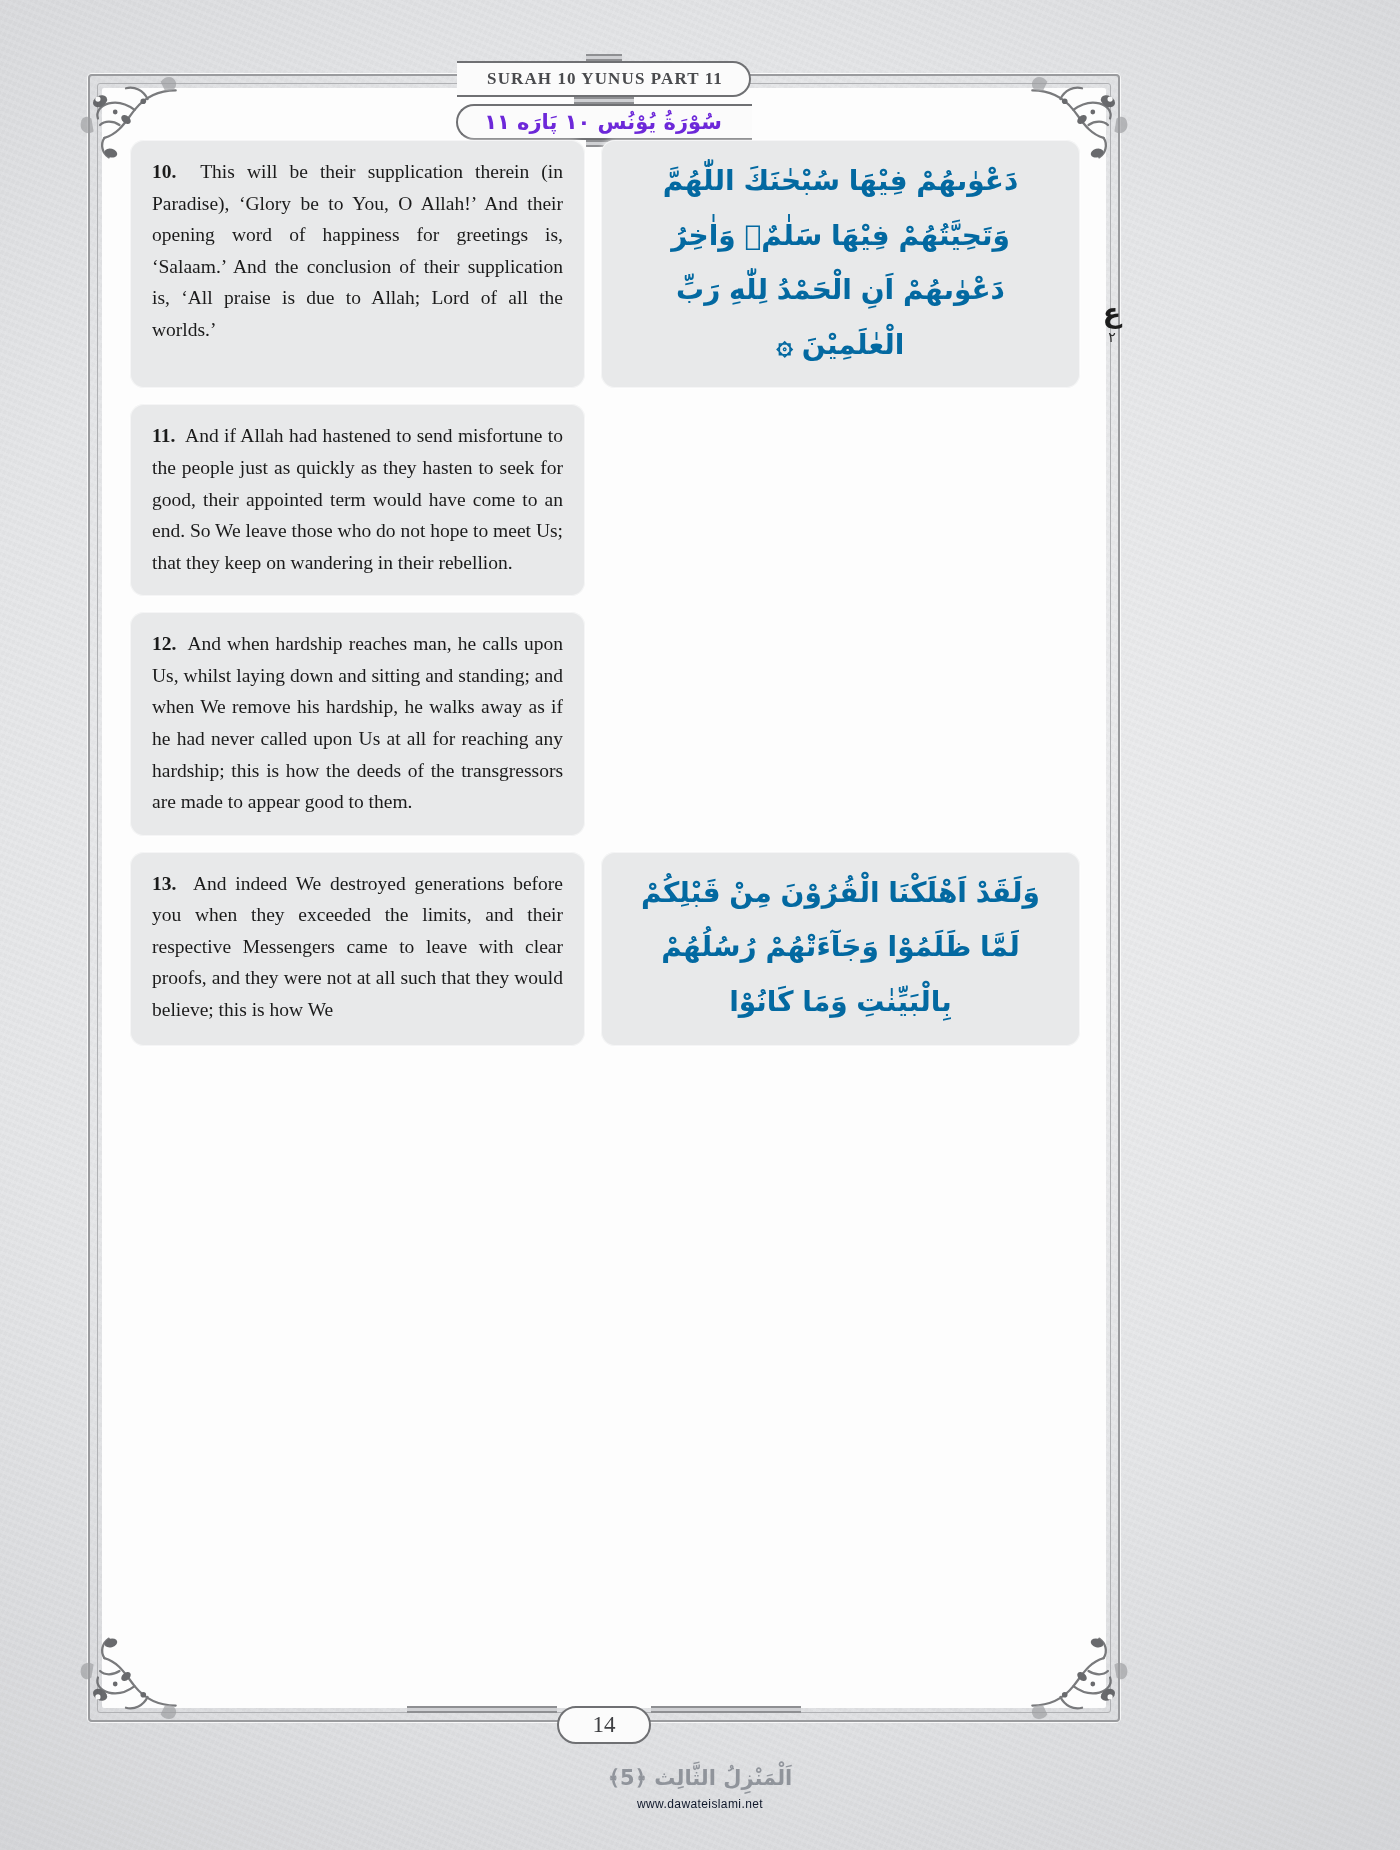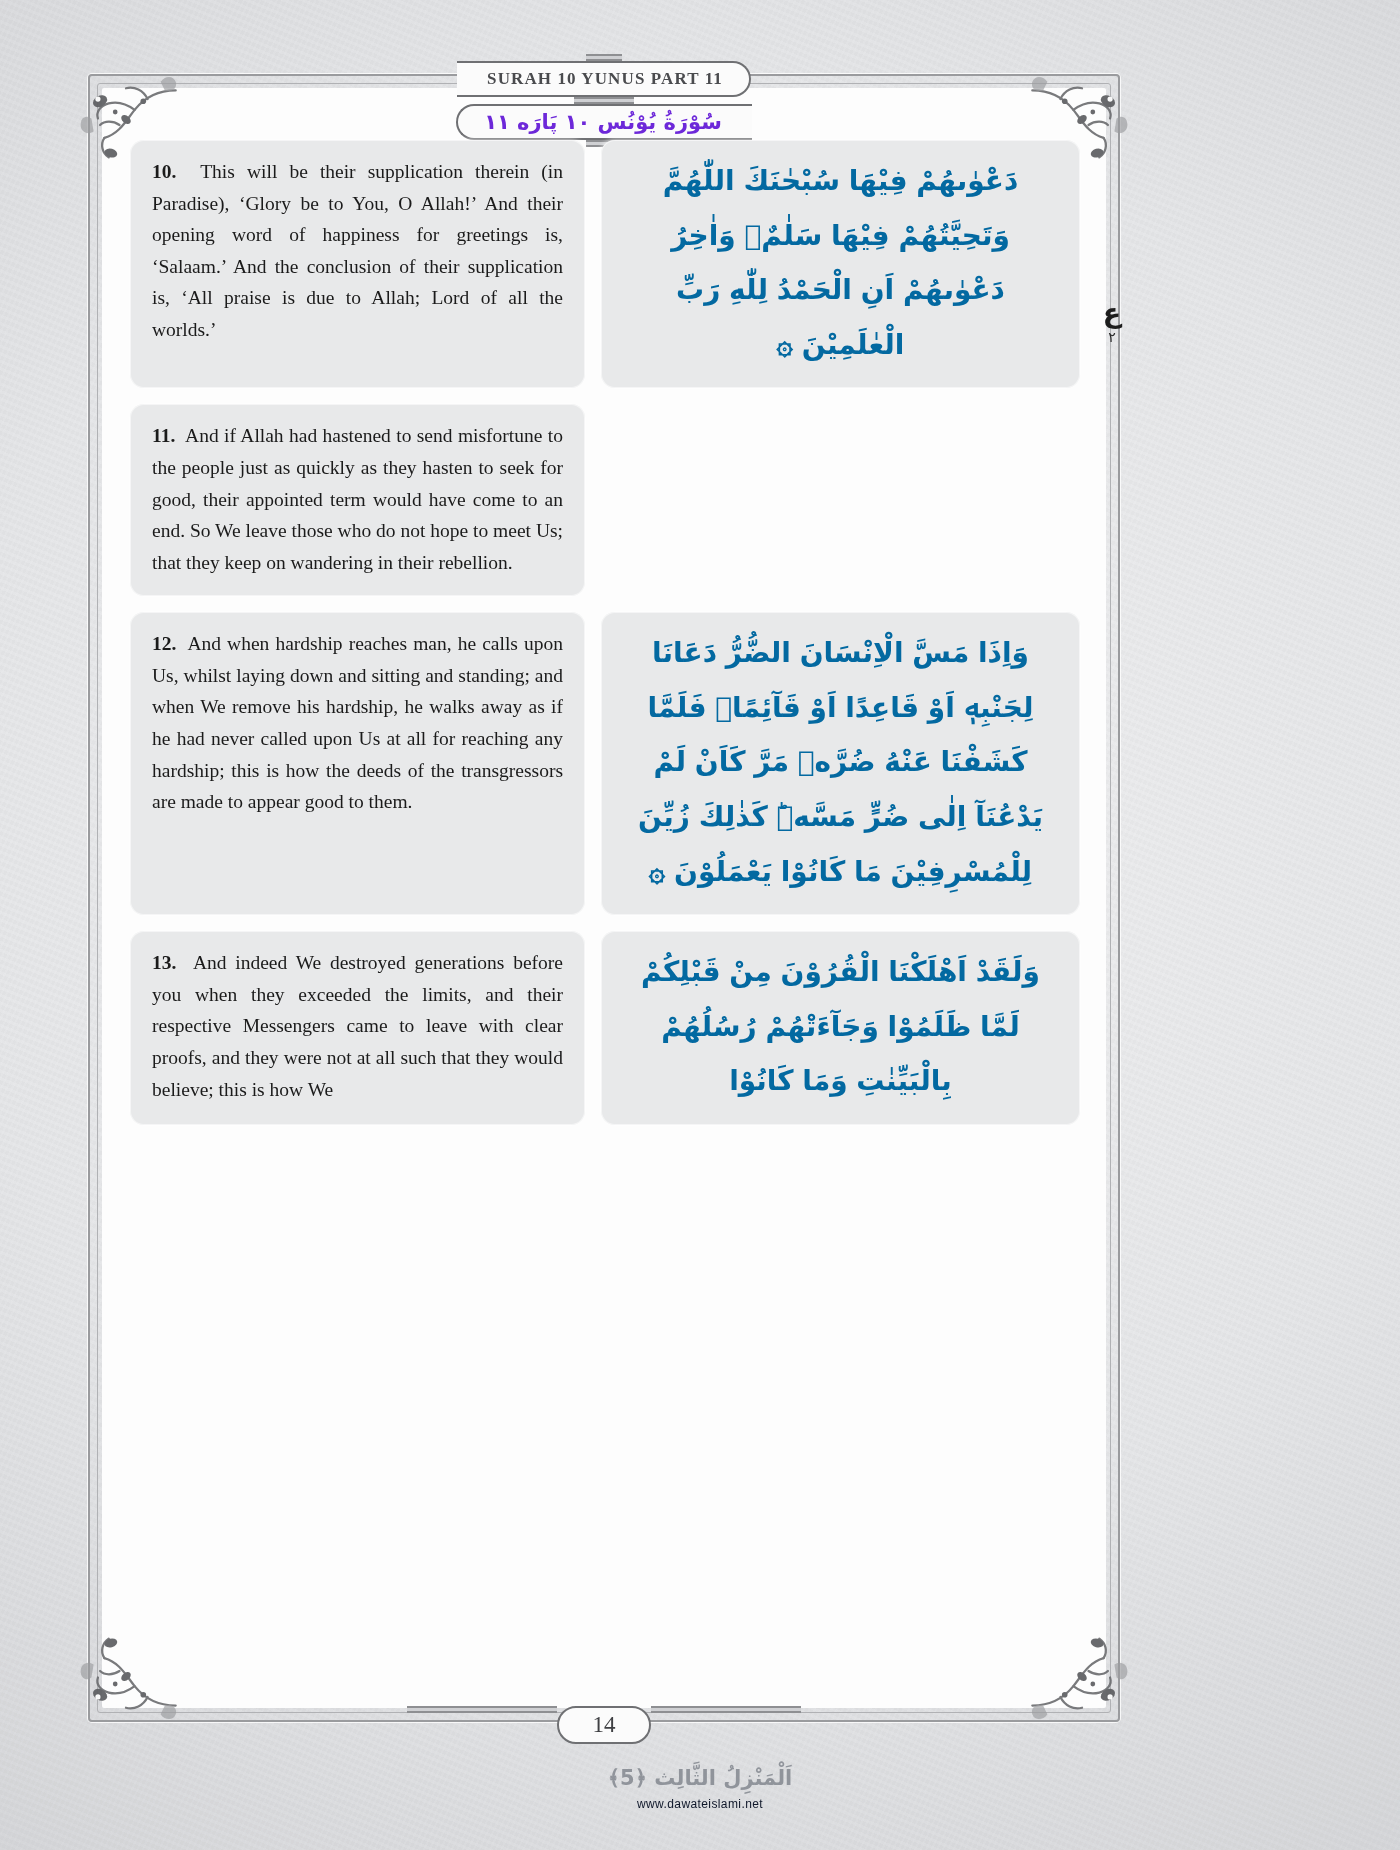--- a/index.html
+++ b/index.html
@@ -406,23 +406,20 @@
   <div class="verse-row">
     <div class="panel panel-en">
       <div class="verse-en"><span class="verse-num">11.</span>&nbsp; <span>And if Allah had hastened to send misfortune to the people just as quickly as they hasten to seek for good, their appointed term would have come to an end. So We leave those who do not hope to meet Us; that they keep on wandering in their rebellion.</span></div>
     </div>
   </div>
 
   <div class="verse-row">
     <div class="panel panel-en">
       <div class="verse-en"><span class="verse-num">12.</span>&nbsp; <span>And when hardship reaches man, he calls upon Us, whilst laying down and sitting and standing; and when We remove his hardship, he walks away as if he had never called upon Us at all for reaching any hardship; this is how the deeds of the transgressors are made to appear good to them.</span></div>
     </div>
-    <div class="panel panel-ar">
-      <div class="verse-ar">وَاِذَا مَسَّ الْاِنْسَانَ الضُّرُّ دَعَانَا لِجَنْبِهٖ اَوْ قَاعِدًا اَوْ قَآئِمًاۚ فَلَمَّا كَشَفْنَا عَنْهُ ضُرَّهٝ مَرَّ كَاَنْ لَمْ يَدْعُنَآ اِلٰى ضُرٍّ مَسَّهٝؕ كَذٰلِكَ زُيِّنَ لِلْمُسْرِفِيْنَ مَا كَانُوْا يَعْمَلُوْنَ ۞</div>
-    </div>
   </div>
 
   <div class="verse-row">
     <div class="panel panel-en">
       <div class="verse-en"><span class="verse-num">13.</span>&nbsp; <span>And indeed We destroyed generations before you when they exceeded the limits, and their respective Messengers came to leave with clear proofs, and they were not at all such that they would believe; this is how We</span></div>
     </div>
     <div class="panel panel-ar">
       <div class="verse-ar">وَلَقَدْ اَهْلَكْنَا الْقُرُوْنَ مِنْ قَبْلِكُمْ لَمَّا ظَلَمُوْا وَجَآءَتْهُمْ رُسُلُهُمْ بِالْبَيِّنٰتِ وَمَا كَانُوْا</div>
     </div>
   </div>

